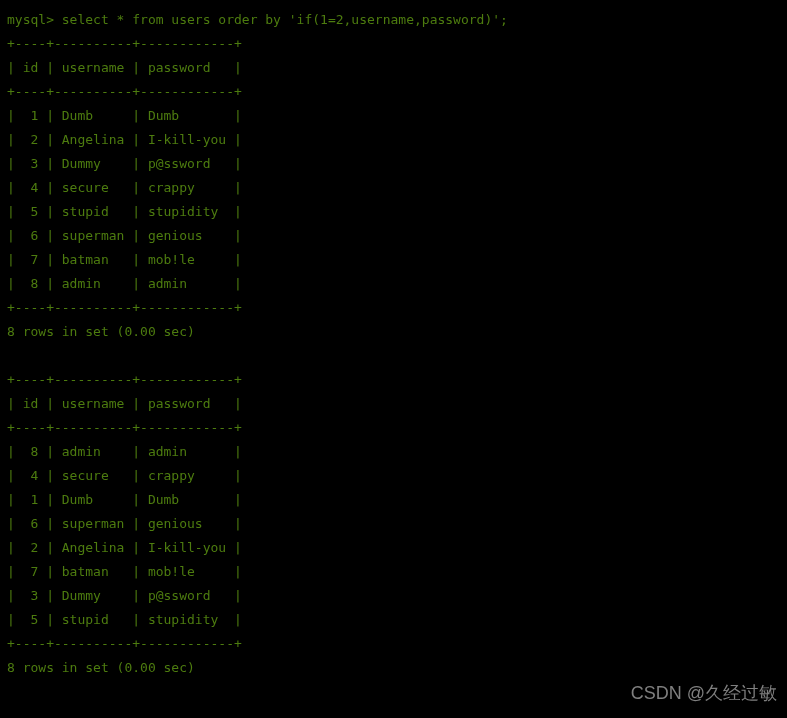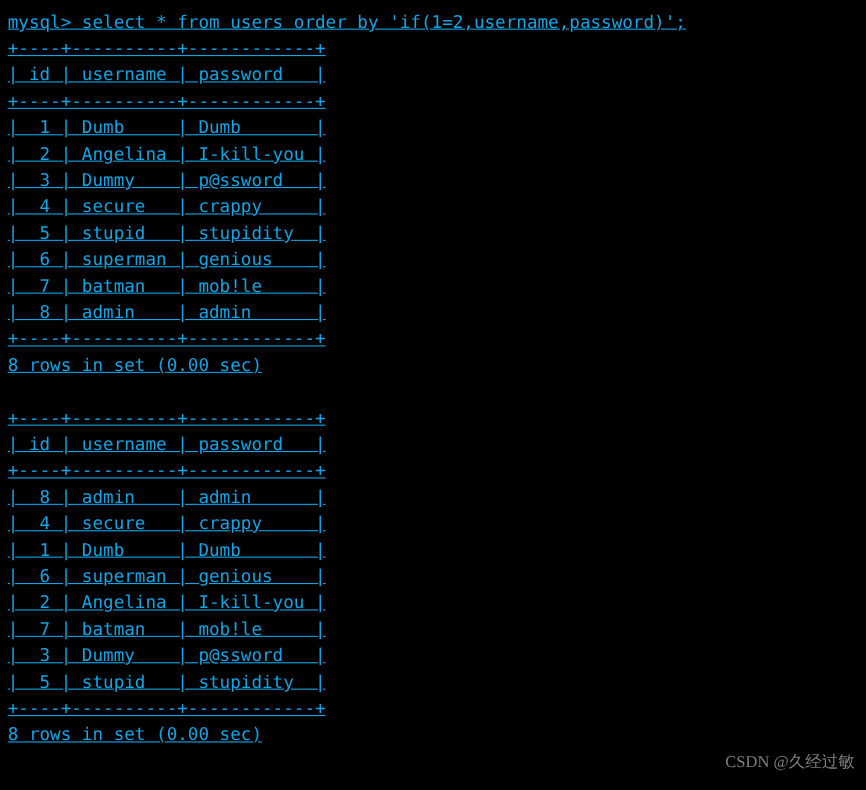--- a/index.html
+++ b/index.html
@@ -18,41 +18,40 @@
     position: absolute;
     left: 0;
     top: 0;
     width: 787px;
     height: 718px;
     background: #000000;
     box-sizing: border-box;
     padding: 8px 0 0 7px;
   }
   .term-line {
-    color: #0ea5e9;
+    color: #4d7c0f;
     font-family: "DejaVu Sans Mono", "Liberation Mono", monospace;
-    font-size: 16px;
+    font-size: 13px;
     line-height: 24px;
     letter-spacing: 0px;
     white-space: pre;
     height: 24px;
     margin: 0;
     padding: 0;
-    text-decoration: underline;
   }
   .term-line.blank {
     height: 24px;
   }
   #watermark {
     position: absolute;
     right: 10px;
     bottom: 16px;
     color: #8a8a8a;
-    font-family: Liberation Serif, serif;
-    font-size: 15px;
+    font-family: Liberation Sans, sans-serif;
+    font-size: 18px;
     line-height: 18px;
     white-space: pre;
     opacity: 0.92;
   }
 </style>
 </head>
 <body>
 
 <div id="terminal">
   <div id="terminal-output">

